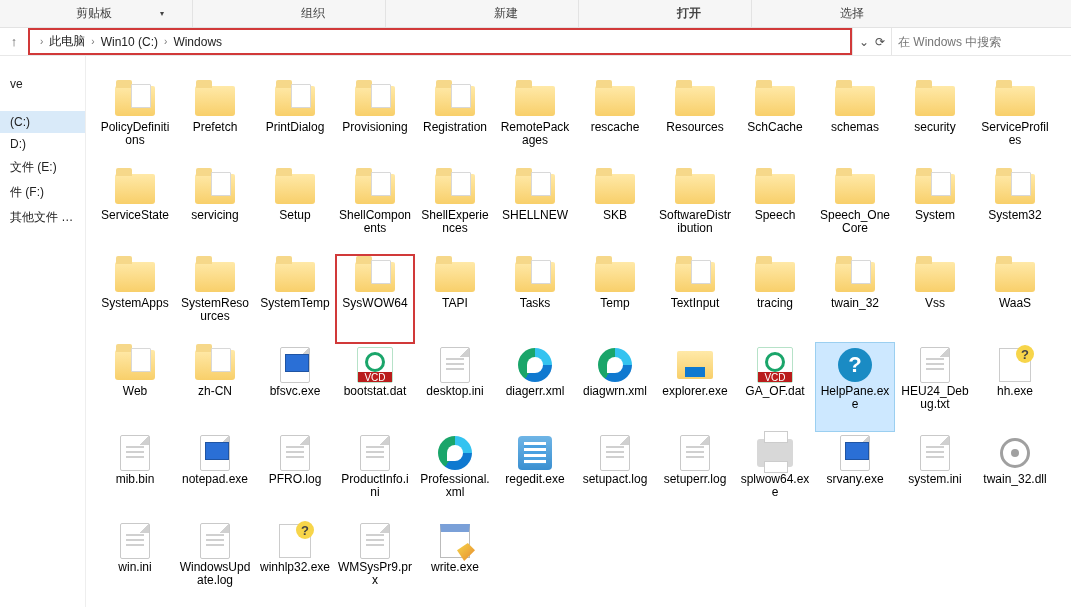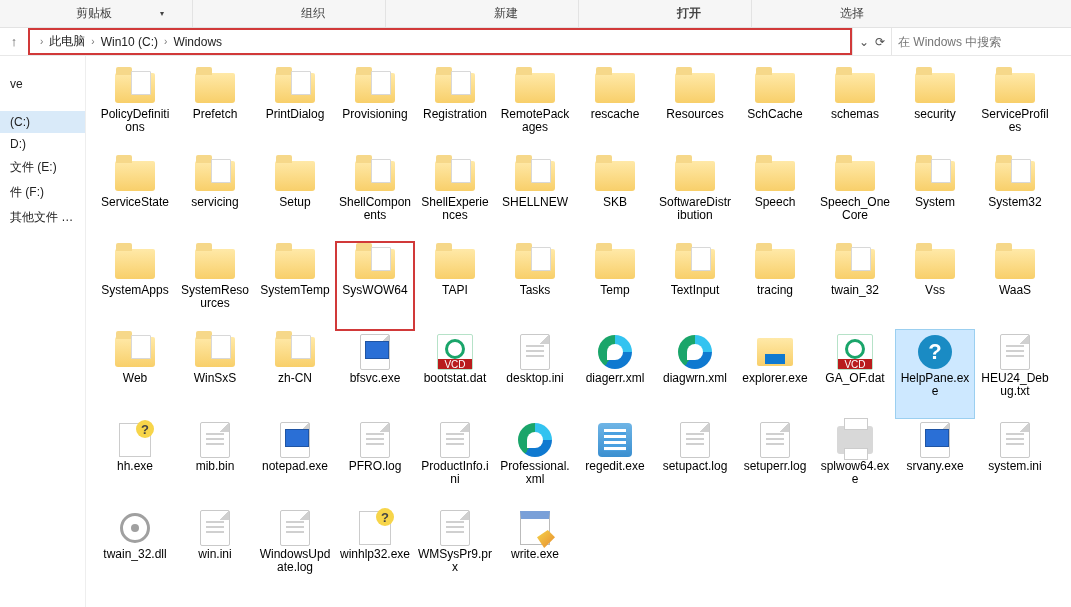--- a/index.html
+++ b/index.html
@@ -17,21 +17,21 @@
 .crumb .sep { margin: 0 6px; color: #777; font-size: 10px; }
 .addr-tools { display: flex; align-items: center; padding: 0 6px; gap: 6px; color: #555; border-left: 1px solid #e5e5e5; }
 .search-box { width: 180px; border-left: 1px solid #e5e5e5; display: flex; align-items: center; padding: 0 6px; color: #888; }
 .search-box input { border:none; outline:none; width: 100%; font-size: 12px; color:#888; background: transparent; }
 
 .main { display: flex; height: calc(100% - 56px); }
 .sidebar { width: 86px; border-right: 1px solid #eee; padding-top: 9px; }
 .sidebar .sb-item { padding: 4px 8px 4px 10px; font-size: 12px; color: #222; white-space: nowrap; overflow: hidden; text-overflow: ellipsis; }
 .sidebar .sb-item.sel { background: #d9eaf9; }
 
-.content { flex: 1; overflow: auto; padding: 10px 6px 10px 10px; }
+.content { flex: 1; overflow: auto; padding: 10px 6px 10px 10px; margin-top: 13px; }
 .grid { display: grid; grid-template-columns: repeat(12, 78px); grid-auto-rows: 88px; gap: 0px 2px; }
 .item { display: flex; flex-direction: column; align-items: center; justify-content: flex-start; padding-top: 4px; text-align: center; }
 .item .label { margin-top: 2px; line-height: 13px; word-break: break-word; max-width: 74px; }
 .item.sel { background: #cde8ff; outline: 1px solid #9bcff0; }
 .item.hl { outline: 2px solid #d13939; outline-offset: -1px; }
 
 .icon { width: 44px; height: 36px; display: flex; align-items: center; justify-content: center; }
 
 
 .folder {
@@ -375,26 +375,20 @@
         <div class="item">
           <div class="icon">
             <div class="folder paper"></div>
           </div>
           <div class="label">Web</div>
         </div>
         <div class="item">
           <div class="icon">
             <div class="folder paper"></div>
           </div>
-          <div class="label">WinSxS</div>
-        </div>
-        <div class="item">
-          <div class="icon">
-            <div class="folder paper"></div>
-          </div>
           <div class="label">zh-CN</div>
         </div>
         <div class="item">
           <div class="icon">
             <div class="file exe-blue"></div>
           </div>
           <div class="label">bfsvc.exe</div>
         </div>
         <div class="item">
           <div class="icon">

